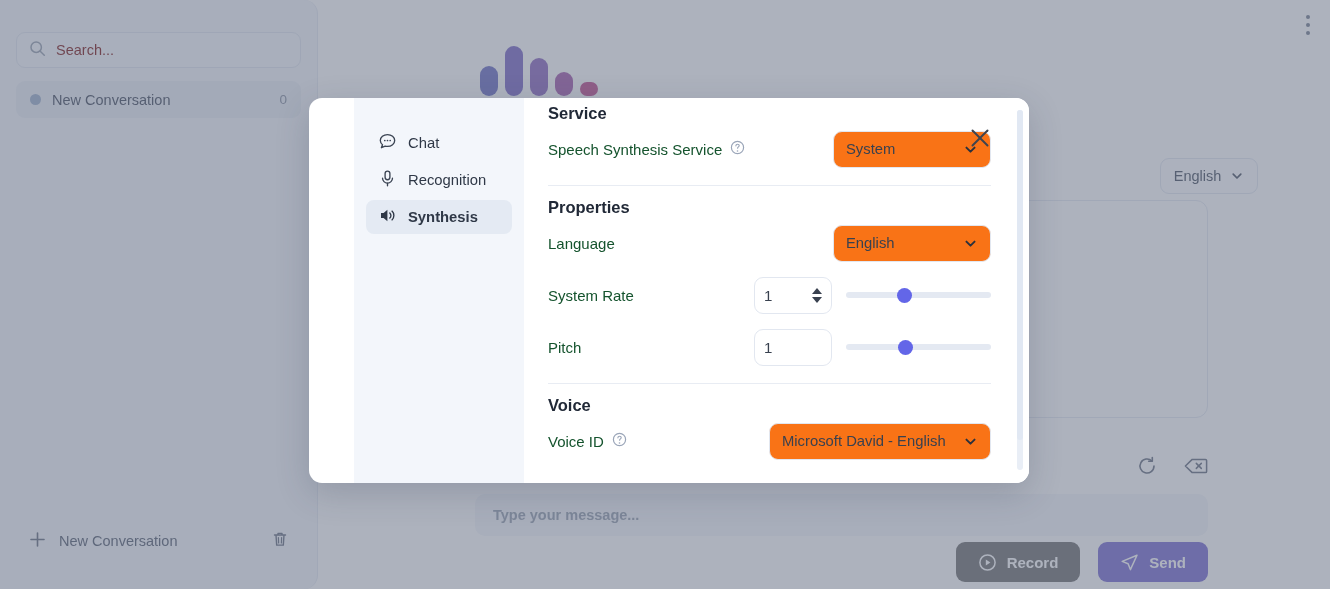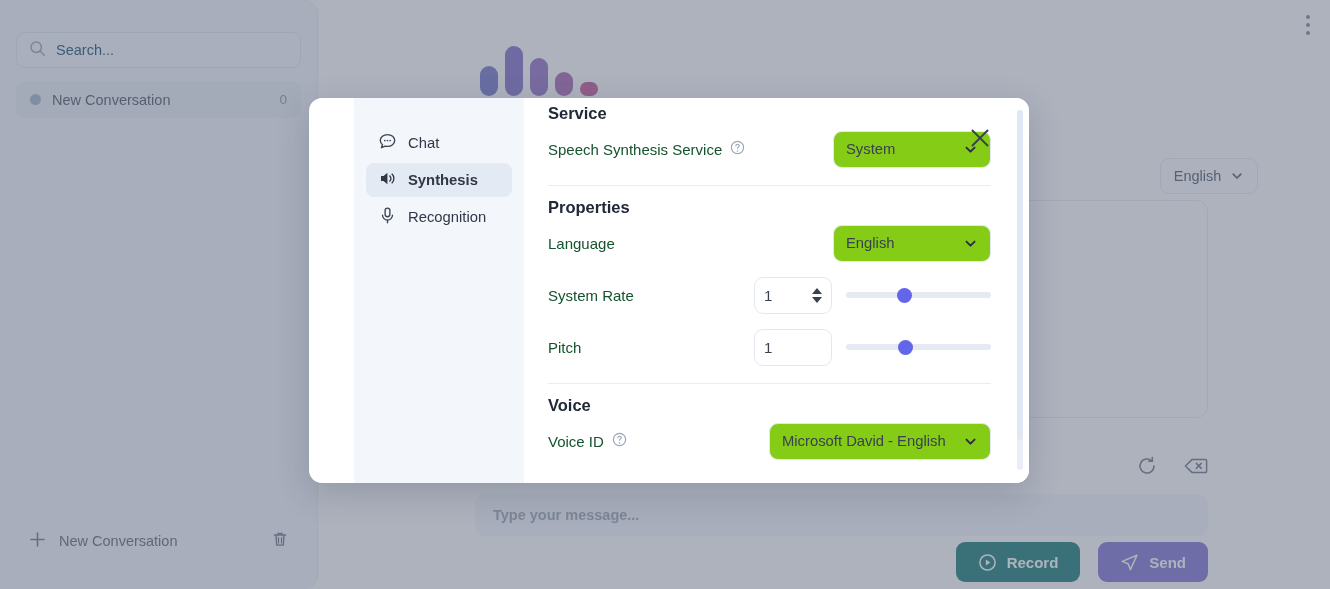--- a/index.html
+++ b/index.html
@@ -35,21 +35,21 @@
   .search-box {
     height: 36px;
     border: 1px solid #e2e7f0;
     border-radius: 9px;
     background: #f7f9fc;
     display: flex; align-items: center;
     padding: 0 12px; gap: 10px;
     margin-top: 18px;
   }
   .search-icon { flex: 0 0 auto; display: block; }
-  .search-ph { font-size: 14.5px; color: #0c4a6e; }
+  .search-ph { font-size: 14.5px; color: #7f1d1d; }
 
   .conv-item {
     margin-top: 13px;
     height: 37px;
     border-radius: 9px;
     background: #eaeef5;
     display: flex; align-items: center;
     padding: 0 14px; gap: 11px;
   }
   .conv-dot {
@@ -137,21 +137,21 @@
     display: flex; gap: 18px;
   }
   .btn {
     height: 40px; border-radius: 9px;
     display: flex; align-items: center; gap: 10px;
     padding: 0 22px;
     font-size: 15px; color: #ffffff; font-weight: 600;
     border: none;
     font-family: "Liberation Sans", sans-serif;
   }
-  .btn-record { background: #0f766e; }
+  .btn-record { background: #737373; }
   .btn-send { background: #7b6fd4; }
 
   .kebab {
     position: absolute;
     right: 8px; top: 5px;
     width: 28px; height: 40px;
     border-radius: 7px;
     display: flex; flex-direction: column;
     align-items: center; justify-content: center; gap: 4px;
   }
@@ -223,21 +223,21 @@
 
   .divider {
     height: 1px; background: #e8ecf3;
     margin: 10px 0 12px 0;
   }
 
   .select {
     width: 158px; height: 37px;
     border: 1px solid #e2e7f0;
     border-radius: 9px;
-    background: #84cc16;
+    background: #f97316;
     display: flex; align-items: center;
     padding: 0 12px;
     font-size: 14.8px; color: #39414f;
     justify-content: space-between;
     gap: 6px;
     text-align: center;
   }
   .select.wide { width: 222px; }
   .select-text { white-space: nowrap; overflow: hidden; }
 
@@ -426,40 +426,40 @@
           <svg width="19" height="19" viewBox="0 0 19 19" fill="none">
             <path d="M9.5 2.6c4 0 7.2 2.6 7.2 5.9 0 3.2-3.2 5.9-7.2 5.9-.8 0-1.6-.1-2.3-.3l-3.8 1.6 1.1-3A5.6 5.6 0 0 1 2.3 8.5c0-3.3 3.2-5.9 7.2-5.9z" stroke="#3b4453" stroke-width="1.35" stroke-linejoin="round"></path>
             <circle cx="6.8" cy="8.5" r=".85" fill="#3b4453"></circle>
             <circle cx="9.5" cy="8.5" r=".85" fill="#3b4453"></circle>
             <circle cx="12.2" cy="8.5" r=".85" fill="#3b4453"></circle>
           </svg>
         </span>
         <span>Chat</span>
       </div>
 
+      <div class="nav-item">
+        <span class="nav-icon">
+          <svg width="19" height="19" viewBox="0 0 19 19" fill="none">
+            <rect x="7.1" y="2.1" width="4.8" height="8.6" rx="2.4" stroke="#3b4453" stroke-width="1.35"></rect>
+            <path d="M4.5 9.1a5 5 0 0 0 10 0" stroke="#3b4453" stroke-width="1.35" stroke-linecap="round"></path>
+            <line x1="9.5" y1="14.2" x2="9.5" y2="16.8" stroke="#3b4453" stroke-width="1.35" stroke-linecap="round"></line>
+          </svg>
+        </span>
+        <span>Recognition</span>
+      </div>
+
       <div class="nav-item active">
         <span class="nav-icon">
           <svg width="19" height="19" viewBox="0 0 19 19" fill="none">
             <path d="M3 7.1h2.6L9.4 3.8v11.4L5.6 11.9H3V7.1z" fill="#2f3847"></path>
             <path d="M11.8 6.9a3.6 3.6 0 0 1 0 5.2" stroke="#2f3847" stroke-width="1.35" stroke-linecap="round"></path>
             <path d="M14 5.1a6.1 6.1 0 0 1 0 8.8" stroke="#2f3847" stroke-width="1.35" stroke-linecap="round"></path>
           </svg>
         </span>
         <span>Synthesis</span>
-      </div>
-
-      <div class="nav-item">
-        <span class="nav-icon">
-          <svg width="19" height="19" viewBox="0 0 19 19" fill="none">
-            <rect x="7.1" y="2.1" width="4.8" height="8.6" rx="2.4" stroke="#3b4453" stroke-width="1.35"></rect>
-            <path d="M4.5 9.1a5 5 0 0 0 10 0" stroke="#3b4453" stroke-width="1.35" stroke-linecap="round"></path>
-            <line x1="9.5" y1="14.2" x2="9.5" y2="16.8" stroke="#3b4453" stroke-width="1.35" stroke-linecap="round"></line>
-          </svg>
-        </span>
-        <span>Recognition</span>
       </div>
     </div>
 
     <div class="modal-body">
       <div class="modal-scroll">
 
         <div class="sec-title" style="margin-top:4px;">Service</div>
 
         <div class="row">
           <span class="row-label">

